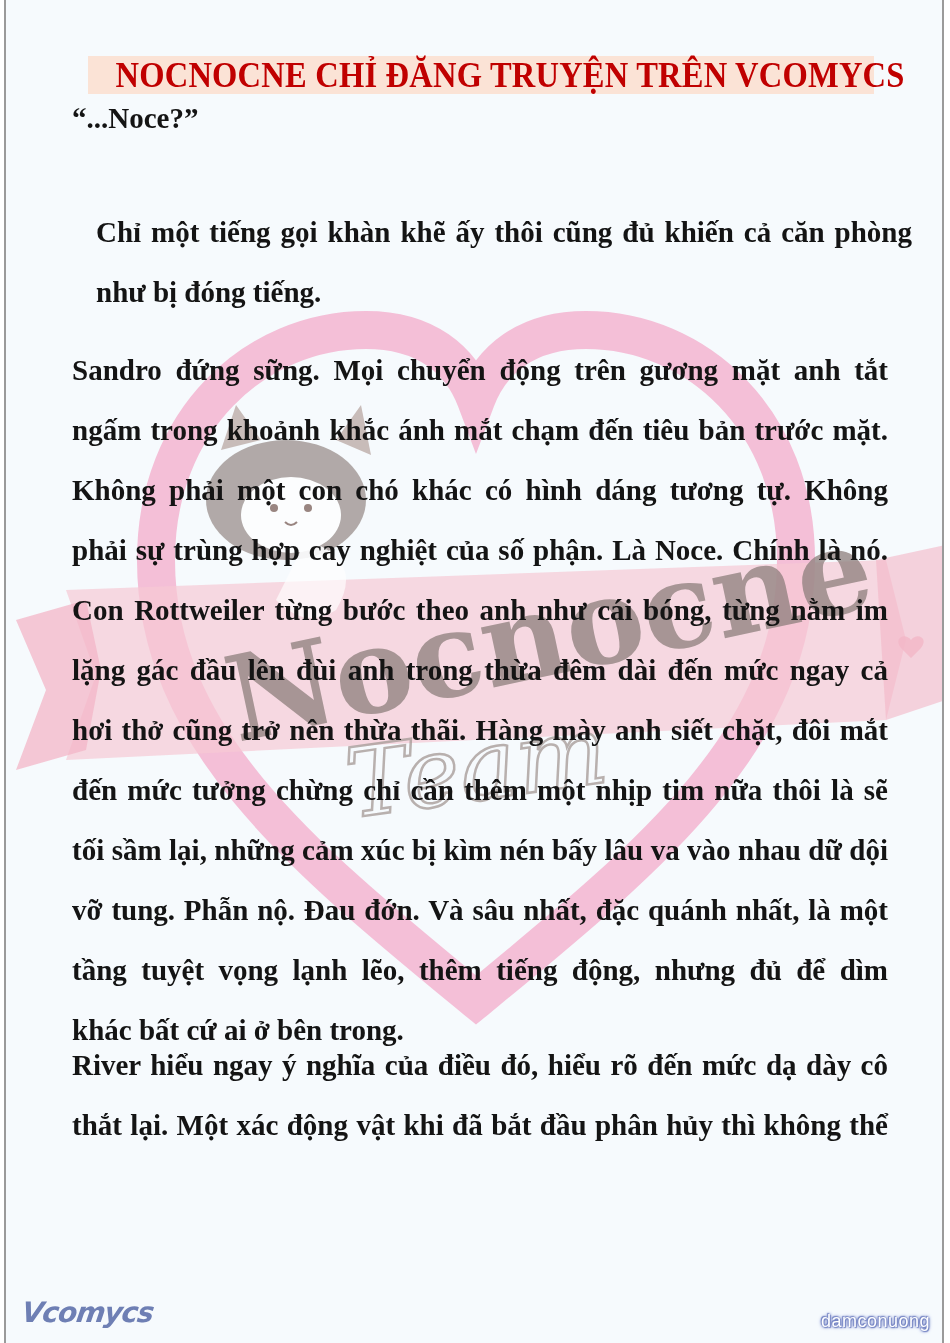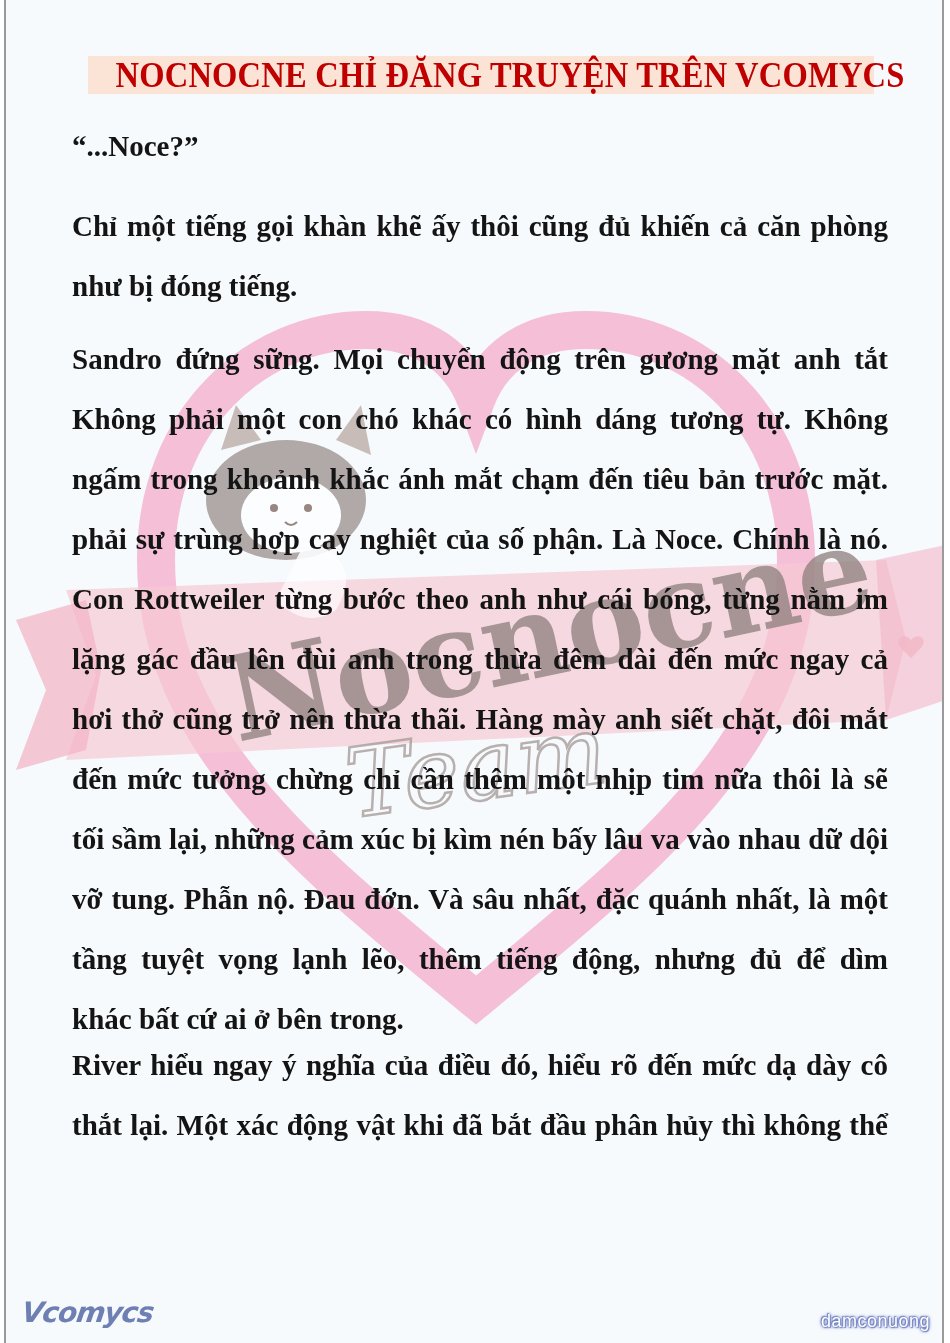--- a/index.html
+++ b/index.html
@@ -133,33 +133,33 @@
 
     <text x="215" y="690" transform="rotate(-12 470 640)" font-family="DejaVu Serif, serif" font-weight="bold" font-size="118" fill="#8d7f7c" opacity="0.75">Nocnocne</text>
     <text x="340" y="800" transform="rotate(-8 470 770)" font-family="DejaVu Serif, serif" font-style="italic" font-size="96" fill="none" stroke="#a99e9b" stroke-width="2.5" opacity="0.8">Team</text>
 
     <path d="M905 640 c -6 -8 -18 -2 -10 8 l 10 10 l 10 -10 c 8 -10 -4 -16 -10 -8 z" fill="#f3b6c7" opacity="0.8"></path>
   </svg>
 
   <div class="title-bar"></div>
   <div class="title">NOCNOCNE CHỈ ĐĂNG TRUYỆN TRÊN VCOMYCS</div>
 
-  <div class="text" style="top:116px;">
+  <div class="text" style="top:88px;">
     <span class="line last">“...Noce?”</span>
   </div>
 
-  <div class="text" style="top:196px;">
+  <div class="text" style="top:202px;margin-left:24px;">
     <span class="line">Chỉ một tiếng gọi khàn khẽ ấy thôi cũng đủ khiến cả căn phòng</span>
     <span class="line last">như bị đóng tiếng.</span>
   </div>
 
-  <div class="text" style="top:329px;">
+  <div class="text" style="top:340px;">
     <span class="line">Sandro đứng sững. Mọi chuyển động trên gương mặt anh tắt</span>
+    <span class="line">ngấm trong khoảnh khắc ánh mắt chạm đến tiêu bản trước mặt.</span>
     <span class="line">Không phải một con chó khác có hình dáng tương tự. Không</span>
-    <span class="line">ngấm trong khoảnh khắc ánh mắt chạm đến tiêu bản trước mặt.</span>
     <span class="line">phải sự trùng hợp cay nghiệt của số phận. Là Noce. Chính là nó.</span>
     <span class="line">Con Rottweiler từng bước theo anh như cái bóng, từng nằm im</span>
     <span class="line">lặng gác đầu lên đùi anh trong thừa đêm dài đến mức ngay cả</span>
     <span class="line">hơi thở cũng trở nên thừa thãi. Hàng mày anh siết chặt, đôi mắt</span>
     <span class="line">đến mức tưởng chừng chỉ cần thêm một nhịp tim nữa thôi là sẽ</span>
     <span class="line">tối sầm lại, những cảm xúc bị kìm nén bấy lâu va vào nhau dữ dội</span>
     <span class="line">vỡ tung. Phẫn nộ. Đau đớn. Và sâu nhất, đặc quánh nhất, là một</span>
     <span class="line">tầng tuyệt vọng lạnh lẽo, thêm tiếng động, nhưng đủ để dìm</span>
     <span class="line last">khác bất cứ ai ở bên trong.</span>
   </div>

